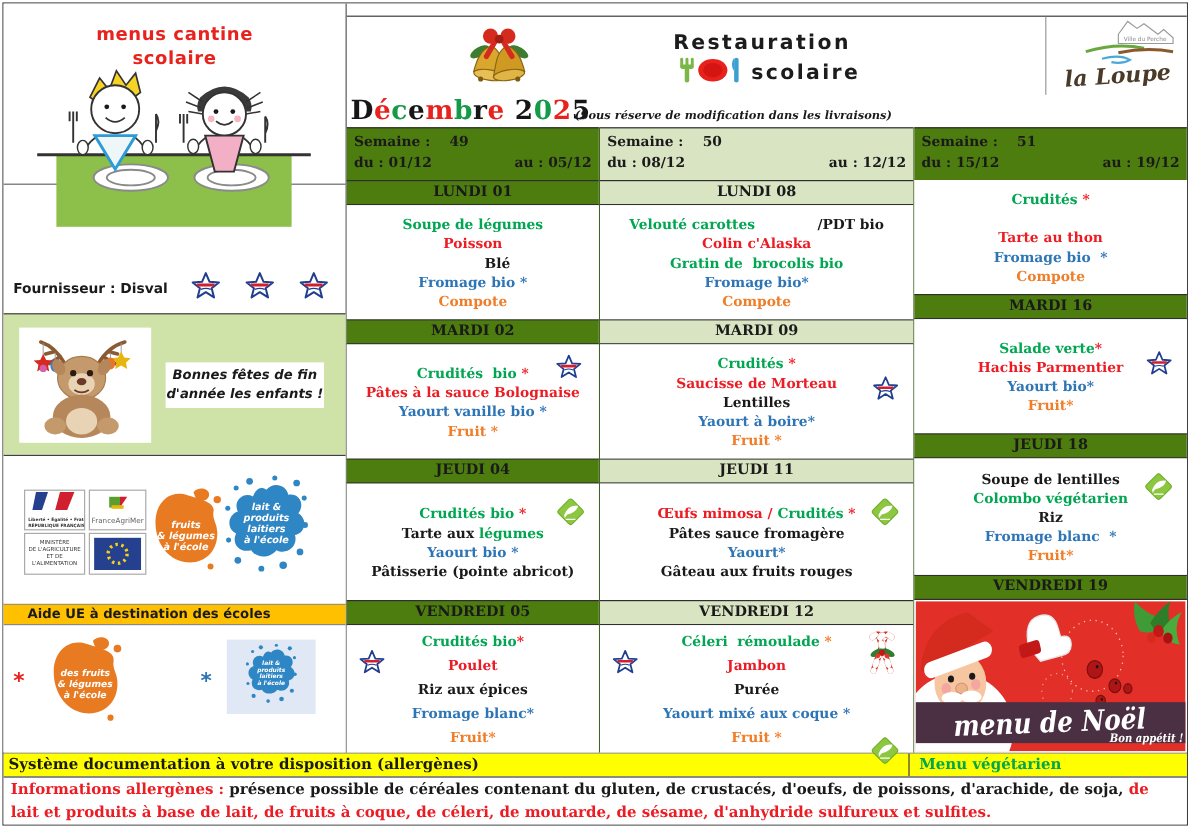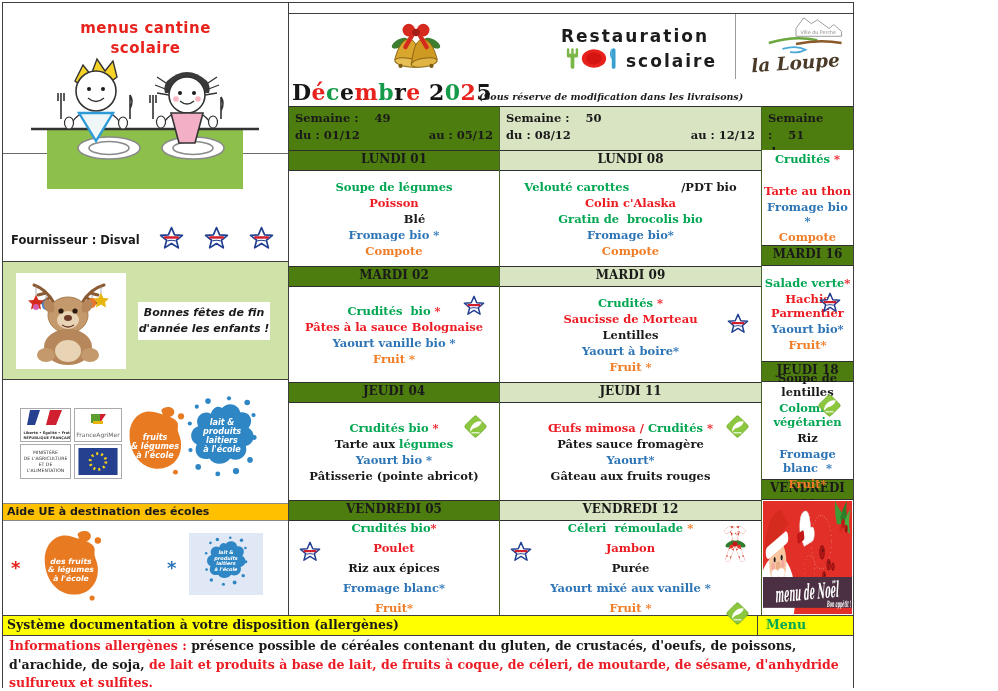--- a/index.html
+++ b/index.html
@@ -1,17 +1,17 @@
 <!DOCTYPE html>
 <html><head>
 <meta charset="utf-8">
 <style>
   *{box-sizing:border-box;margin:0;padding:0}
   body{width:998px;height:691px;position:relative;background:#fff;font-family:"DejaVu Serif",serif;color:#1a1a1a;overflow:hidden}
-  .page{position:absolute;left:2px;top:2px;width:852px;height:686px;border:1.6px solid #3f3f3f;display:flex;flex-direction:column;background:#fff}
+  .page{position:absolute;left:2px;top:2px;width:988px;height:686px;border:1.6px solid #3f3f3f;display:flex;flex-direction:column;background:#fff}
   .top-row{display:flex;height:627px}
   
   .left-col{width:286px;border-right:1.6px solid #3f3f3f;display:flex;flex-direction:column;position:relative;background:#fff}
   .lc-head{height:150px;position:relative}
   .lc-title{padding-top:15px;text-align:center;color:#E8231E;font-family:"DejaVu Sans",sans-serif;font-weight:bold;font-size:15px;line-height:20px;letter-spacing:.5px}
   .kids{position:absolute;left:14px;top:48px;width:256px;height:152px;z-index:2}
   .lc-fournisseur{height:108px;border-top:1.2px solid #6a6a6a;position:relative}
   .lc-f-label{position:absolute;left:8px;bottom:14px;font-family:"DejaVu Sans",sans-serif;font-weight:bold;font-size:11.5px}
   .lc-stars{position:absolute;right:14px;bottom:6px;display:flex;gap:20px}
   .lc-green{height:118px;background:#CFE2A8;border-top:1.6px solid #3f3f3f;position:relative}
@@ -20,21 +20,21 @@
   .lc-logos{height:124px;border-top:1.6px solid #3f3f3f;position:relative;background:#fff}
   .lb{position:absolute;border:1px solid #aaa;background:#fff;overflow:hidden}
   .lb-rf{left:17px;top:28px;width:51px;height:34px;text-align:center}
   .lb-rf .tiny{font-family:"DejaVu Sans",sans-serif;font-size:4px;line-height:4.6px;color:#333;white-space:nowrap;transform:scale(.9);font-weight:bold}
   .lb-fam{left:71px;top:28px;width:48px;height:34px;display:flex;flex-direction:column;align-items:center;justify-content:center}
   .lb-fam .famtxt{font-family:"DejaVu Sans",sans-serif;font-size:6px;color:#666}
   .lb-min{left:17px;top:64px;width:51px;height:35px;display:flex;flex-direction:column;justify-content:center;text-align:center;font-family:"DejaVu Sans",sans-serif;font-size:4.6px;line-height:6px;color:#333}
   .lb-eu{left:71px;top:64px;width:48px;height:35px;padding:3px}
   .sp-orange{position:absolute;left:121px;top:24px;width:62px;height:78px}
   .sp-blue{position:absolute;left:184px;top:12px;width:70px;height:98px}
-  .lc-orange{height:17px;background:#FFC000;border-top:1px solid #888;font-family:"DejaVu Sans",sans-serif;font-weight:bold;font-size:11px;line-height:15px;padding-left:4px}
+  .lc-orange{height:17px;background:#FFC000;border-top:1px solid #888;font-family:"DejaVu Sans",sans-serif;font-weight:bold;font-size:11px;line-height:15px;padding-left:20px}
   .lc-ast{flex:1;position:relative;background:#fff;border-top:1px solid #888}
   .ast{position:absolute;font-size:18px;font-weight:bold;font-family:"DejaVu Sans",sans-serif}
   .ast-red{left:8px;top:36px;color:#E8231E}
   .ast-blue{left:164px;top:36px;color:#2E75B6}
   .o-small{position:absolute;left:30px;top:8px;width:76px;height:78px}
   .b-box{position:absolute;left:186px;top:12px;width:74px;height:62px;background:#DFE8F4;display:flex;align-items:center;justify-content:center}
   .b-small{width:56px;height:56px}
   
   .main-col{flex:1;display:flex;flex-direction:column;position:relative;background:#fff}
   .m-header{height:66px;margin-top:10px;border-top:1.6px solid #3f3f3f;position:relative}
@@ -448,21 +448,21 @@
                   <path d="M9 18 Q13 8 22 9.5 Q20.5 15.5 12 17.5 Q10.5 19 9.5 21 Z" fill="#fff"></path>
                   <path d="M10.5 22h9" stroke="#fff" stroke-width="1.2"></path>
                 </svg></span>
             </div>
             <div class="day-header head-pale">VENDREDI 12</div>
             <div class="day-content dc3">
               <div class="lines">
                 <div class="menu-line"><span style="color: rgb(0, 166, 81);">Céleri  rémoulade </span><span style="color: rgb(240, 125, 40);">*</span></div>
                 <div class="menu-line"><span style="color: rgb(236, 28, 36);">Jambon</span></div>
                 <div class="menu-line"><span style="color: rgb(26, 26, 26);">Purée</span></div>
-                <div class="menu-line"><span style="color: rgb(46, 117, 182);">Yaourt mixé aux vanille *</span></div>
+                <div class="menu-line"><span style="color: rgb(46, 117, 182);">Yaourt mixé aux coque *</span></div>
                 <div class="menu-line"><span style="color: rgb(240, 125, 40);">Fruit *</span></div>
               </div>
               <span class="mi mi-star-left"><svg viewBox="0 0 24 24" width="22" height="22">
                   <path d="M12 1.5l3 7 7.5.5-5.8 4.7 1.9 7.3L12 16.8 5.4 21l1.9-7.3L1.5 9l7.5-.5z" fill="#fff" stroke="#1f3e8f" stroke-width="1.6" stroke-linejoin="round"></path>
                   <path d="M5 11h14" stroke="#d01f2e" stroke-width="2.4"></path>
                   <path d="M8 14.5q4-1.6 8 0" stroke="#1f3e8f" stroke-width="1" fill="none"></path>
                 </svg></span>
               <span class="mi mi-candy-right"><svg viewBox="0 0 40 40" width="40" height="40">
                   <g fill="none" stroke-linecap="round">
                     <path d="M12 6 Q17 1 22 7 L13 34" stroke="#d42b1e" stroke-width="5"></path>

